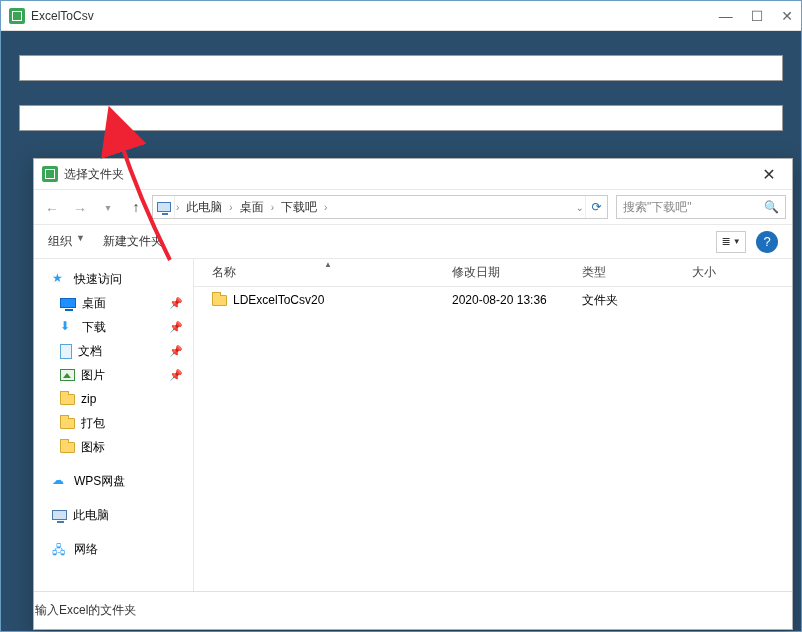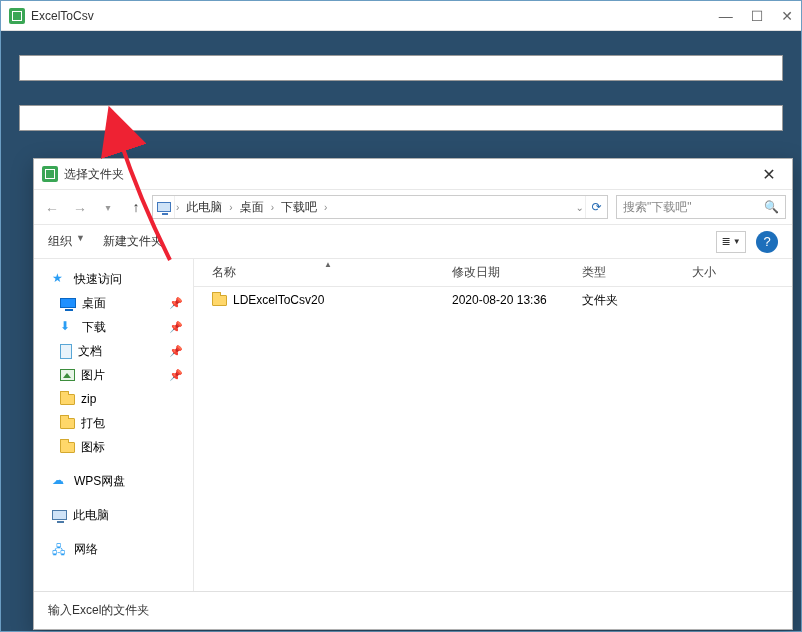--- a/index.html
+++ b/index.html
@@ -73,21 +73,21 @@
 .fl-header .col { padding:0 4px; position:relative;}
 .col-name{width:240px;}
 .col-date{width:130px;}
 .col-type{width:110px;}
 .col-size{width:60px;}
 .sort-ind{position:absolute; left:50%; top:-4px; transform:translateX(-50%); font-size:8px; color:#666;}
 .fl-row { height:26px; display:flex; align-items:center; padding-left:14px; cursor:pointer;}
 .fl-row .cell{padding:0 4px;}
 .fl-row .name-cell{width:240px;display:flex;align-items:center;gap:6px;}
 
-.dlg-footer{ border-top:1px solid #e0e0e0; padding:10px 14px; display:flex; align-items:center; font-size:12px;}
+.dlg-footer{ border-top:1px solid #e0e0e0; padding:10px 1px; display:flex; align-items:center; font-size:12px;}
 .dlg-footer .lbl{ white-space:nowrap; color:#333;}
 
 
 .arrow { position:absolute; left:110px; top:130px; pointer-events:none; }
 .arrow svg { overflow:visible; }
 </style>
 </head>
 <body>
 
 <div class="main-window">

